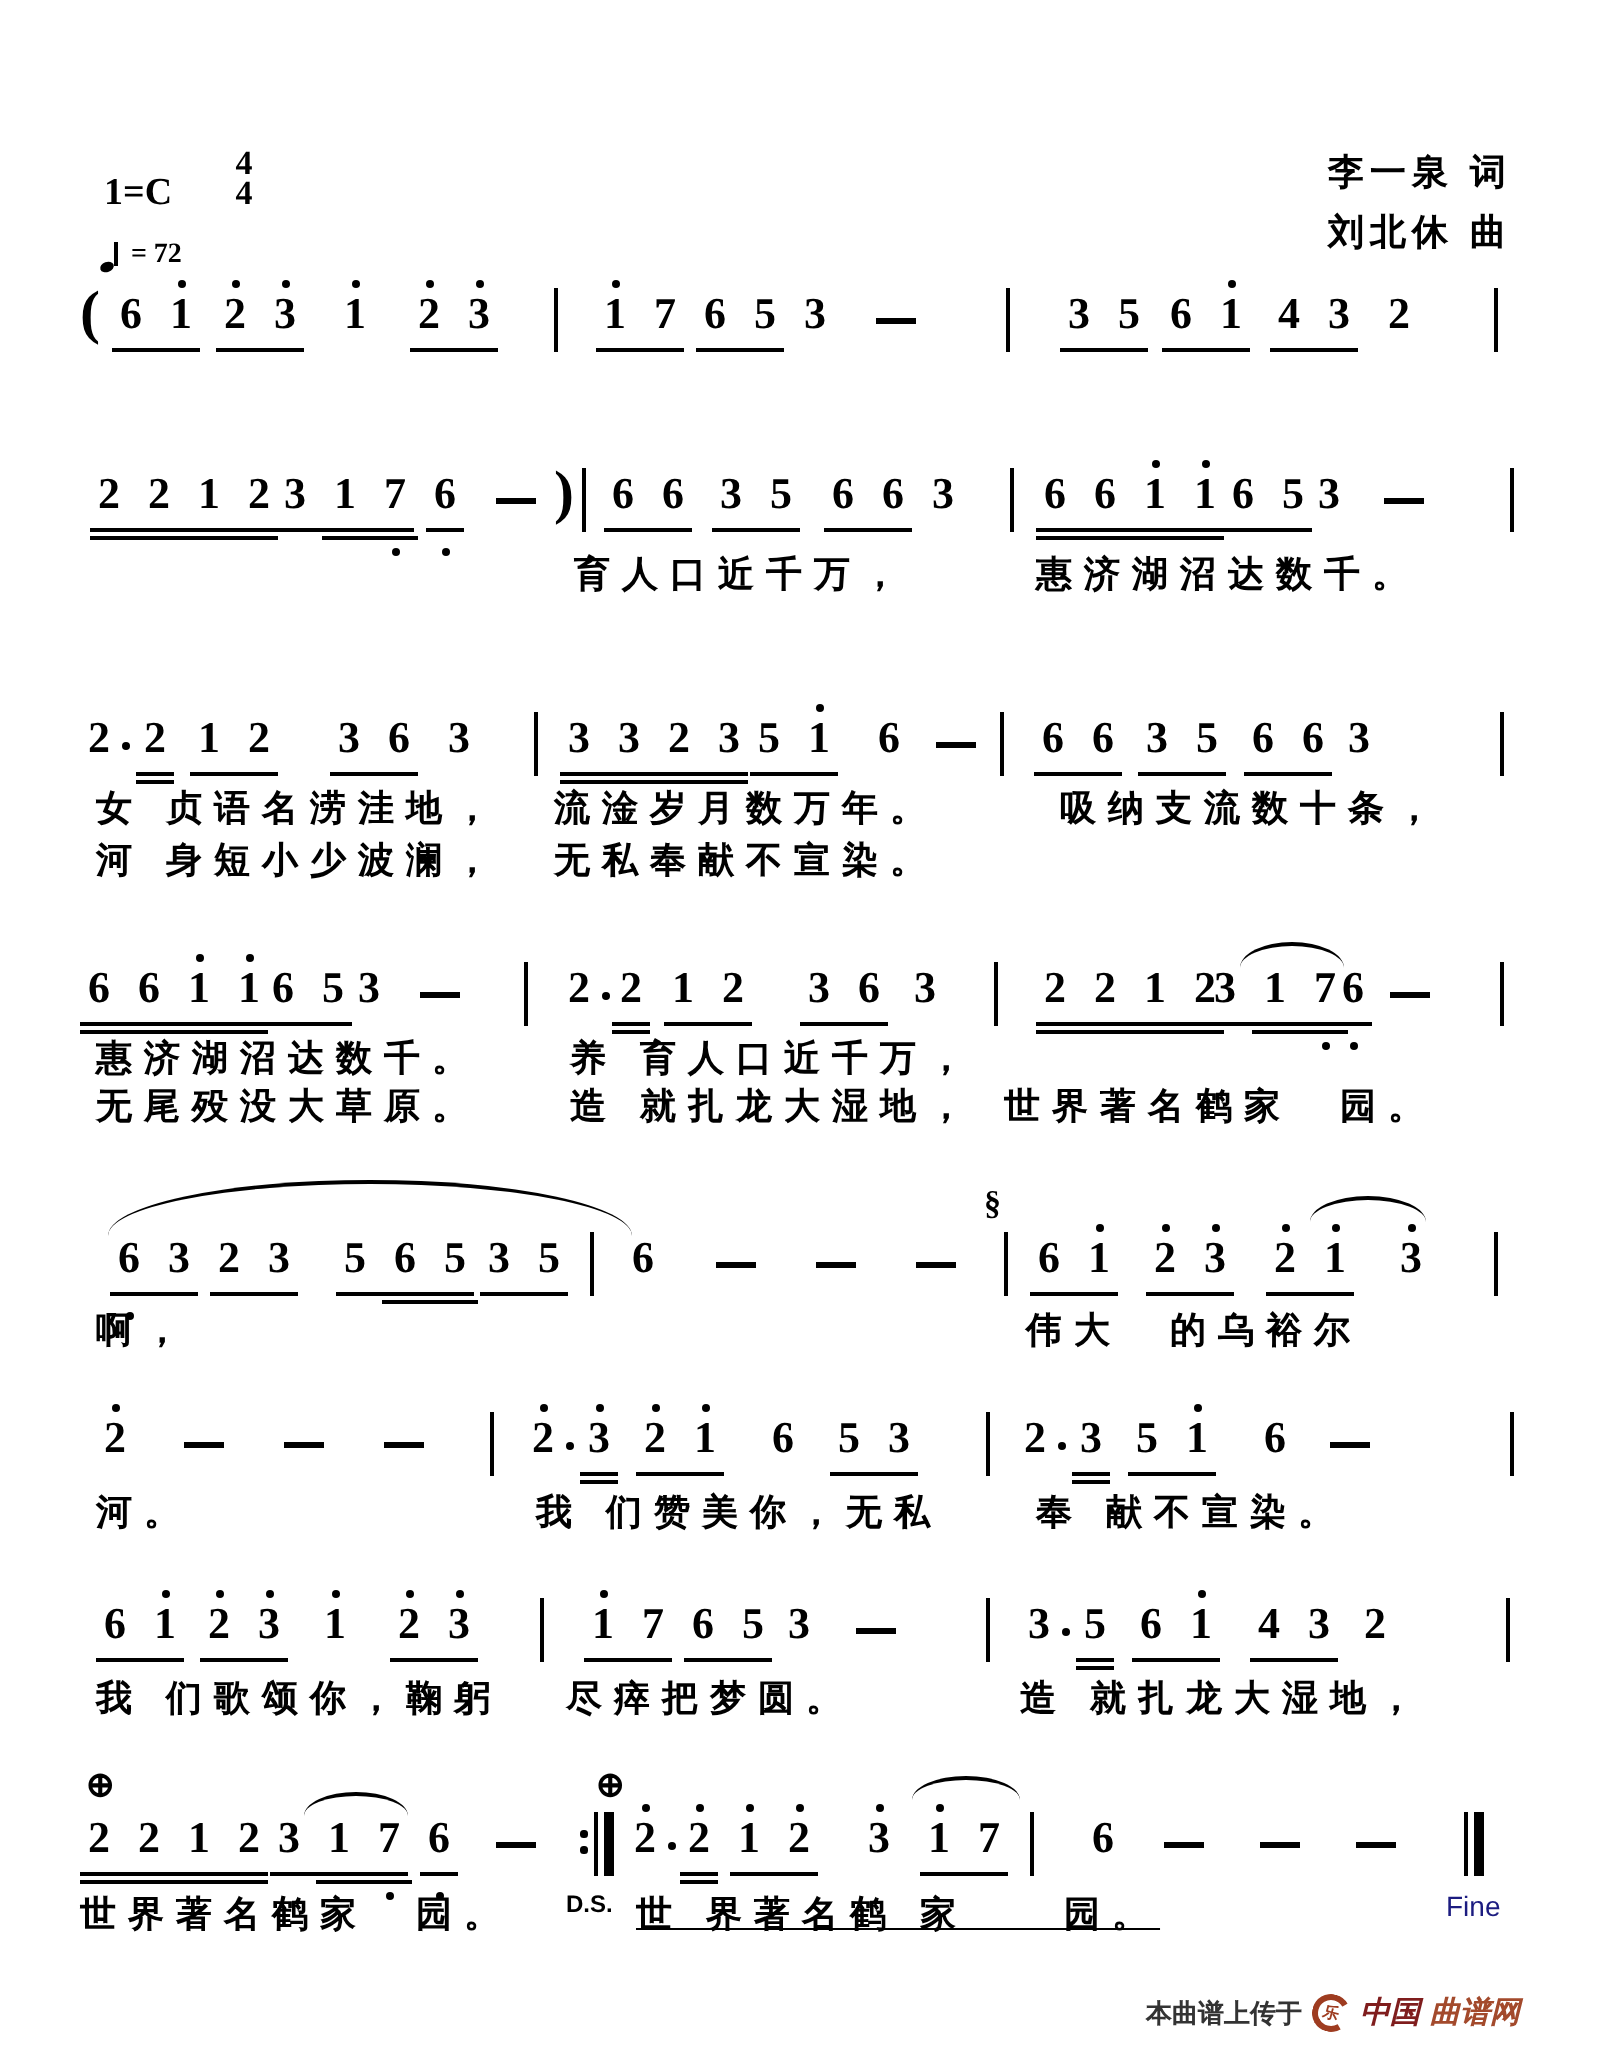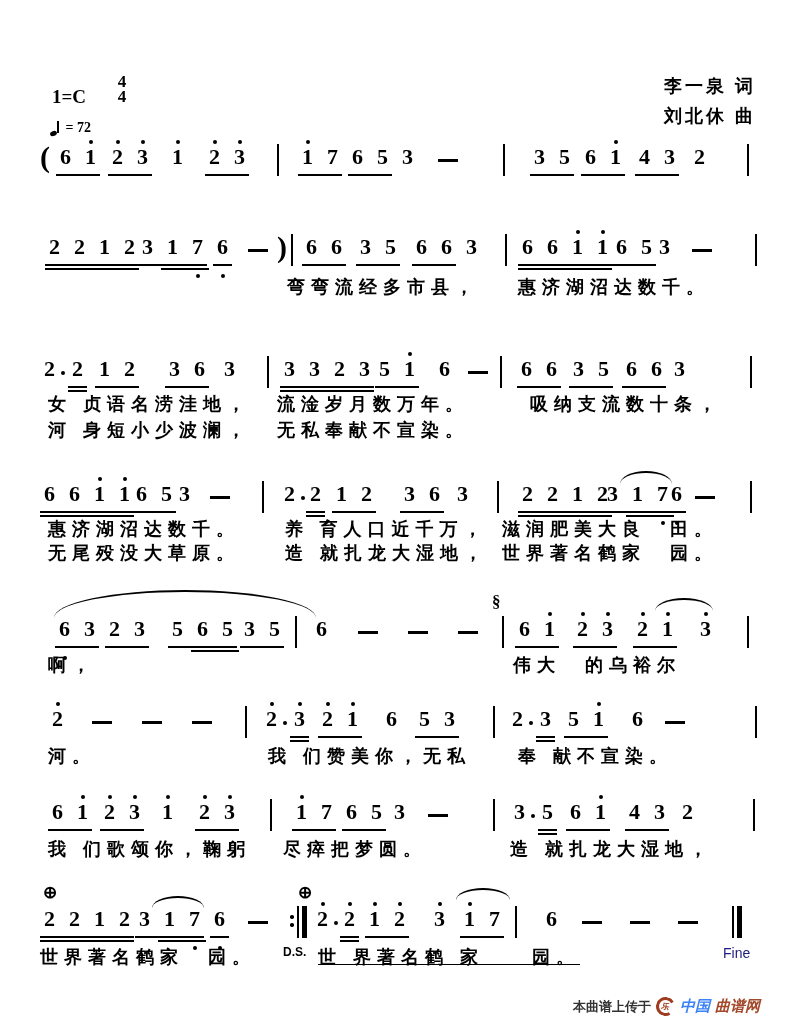--- a/index.html
+++ b/index.html
@@ -191,21 +191,21 @@
         <div class="ncell" style="left: 572px; width: 44px;">
           <span class="dg" style="left: 0px;">6</span>
           <span class="dg" style="left: 25px;">5</span>
           <div class="beam" style="left: 0px; width: 44px; top: 34px;"></div>
         </div>
         <div class="ncell" style="left: 615px; width: 19px;">
           <span class="dg" style="left: 0px;">3</span>
         </div>
         <div class="dash" style="left: 652px;"></div>
         <div class="bar" style="left: 715px;"></div>
-        <span class="lyric" style="left: 247px; top: 45px;">弯弯流经多市县，</span>
+        <span class="lyric" style="left: 247px; top: 45px;">育人口近千万，</span>
         <span class="lyric" style="left: 478px; top: 45px;">惠济湖沼达数千。</span>
       </div>
       <div class="system" style="top: 352px;">
         <div class="ncell" style="left: 0px; width: 19px;">
           <span class="dg" style="left: 0px;">2</span>
           <div class="dot" style="left: 21px; top: 19px;"></div>
         </div>
         <div class="ncell" style="left: 28px; width: 19px;">
           <span class="dg" style="left: 0px;">2</span>
           <div class="beam" style="left: 0px; width: 19px; top: 34px;"></div>
@@ -331,22 +331,21 @@
           <div class="beam" style="left: 23px; width: 48px; top: 38px;"></div>
         </div>
         <div class="ncell" style="left: 627px; width: 19px;">
           <span class="dg" style="left: 0px;">6</span>
           <div class="dot" style="left: 8px; top: 44px;"></div>
           <div class="beam" style="left: 0px; width: 19px; top: 34px;"></div>
         </div>
         <div class="dash" style="left: 655px;"></div>
         <div class="bar" style="left: 710px;"></div>
         <span class="lyric" style="left: 8px; top: 40px;">惠济湖沼达数千。</span>
-        <span class="lyric" style="left: 245px; top: 40px; font-family: Liberation Serif, serif;">养 育人口近千万，</span>
-        <span class="lyric" style="left: 462px; top: 40px;">滋润肥美大良　田。</span>
+        <span class="lyric" style="left: 245px; top: 40px;">养 育人口近千万，</span>
         <span class="lyric" style="left: 8px; top: 64px;">无尾殁没大草原。</span>
         <span class="lyric" style="left: 245px; top: 64px;">造 就扎龙大湿地，</span>
         <span class="lyric" style="left: 462px; top: 64px;">世界著名鹤家　园。</span>
       </div>
       <div class="system" style="top: 612px;">
         <div class="slur" style="left: 14px; width: 262px; top: -22px; height: 26px;"></div>
         <div class="slur" style="left: 615px; width: 58px; top: -14px; height: 11px;"></div>
         <span class="mark" style="left: 452px; top: -20px;">§</span>
         <div class="ncell" style="left: 15px; width: 44px;">
           <span class="dg" style="left: 0px;">6</span>
@@ -612,17 +611,17 @@
         <span class="lyric" style="left: 0px; top: 43px;">世界著名鹤家　园。</span>
         <span class="lyric small" style="left: 243px; top: 43px;">D.S.</span>
         <span class="lyric" style="left: 278px; top: 43px; text-decoration: underline;">世 界著名鹤 家　　园。</span>
         <span class="lyric fine" style="left: 683px; top: 43px; color: rgb(28, 28, 128);">Fine</span>
       </div>
     </div>
 
   <div class="footer">
     <span class="fprefix" style="color: rgb(51, 51, 51);">本曲谱上传于</span>
     <span class="logoC" style="border-color: rgb(158, 60, 32) transparent rgb(158, 60, 32) rgb(158, 60, 32); color: rgb(158, 60, 32);">乐</span>
-    <span class="brandDark" style="color: #3b82f6;">中国</span>
+    <span class="brandDark" style="color: #7f1d1d;">中国</span>
     <span class="brandLight" style="color: rgb(163, 74, 44);">曲谱网</span>
   </div>
 
 </div>
 
 </body></html>

